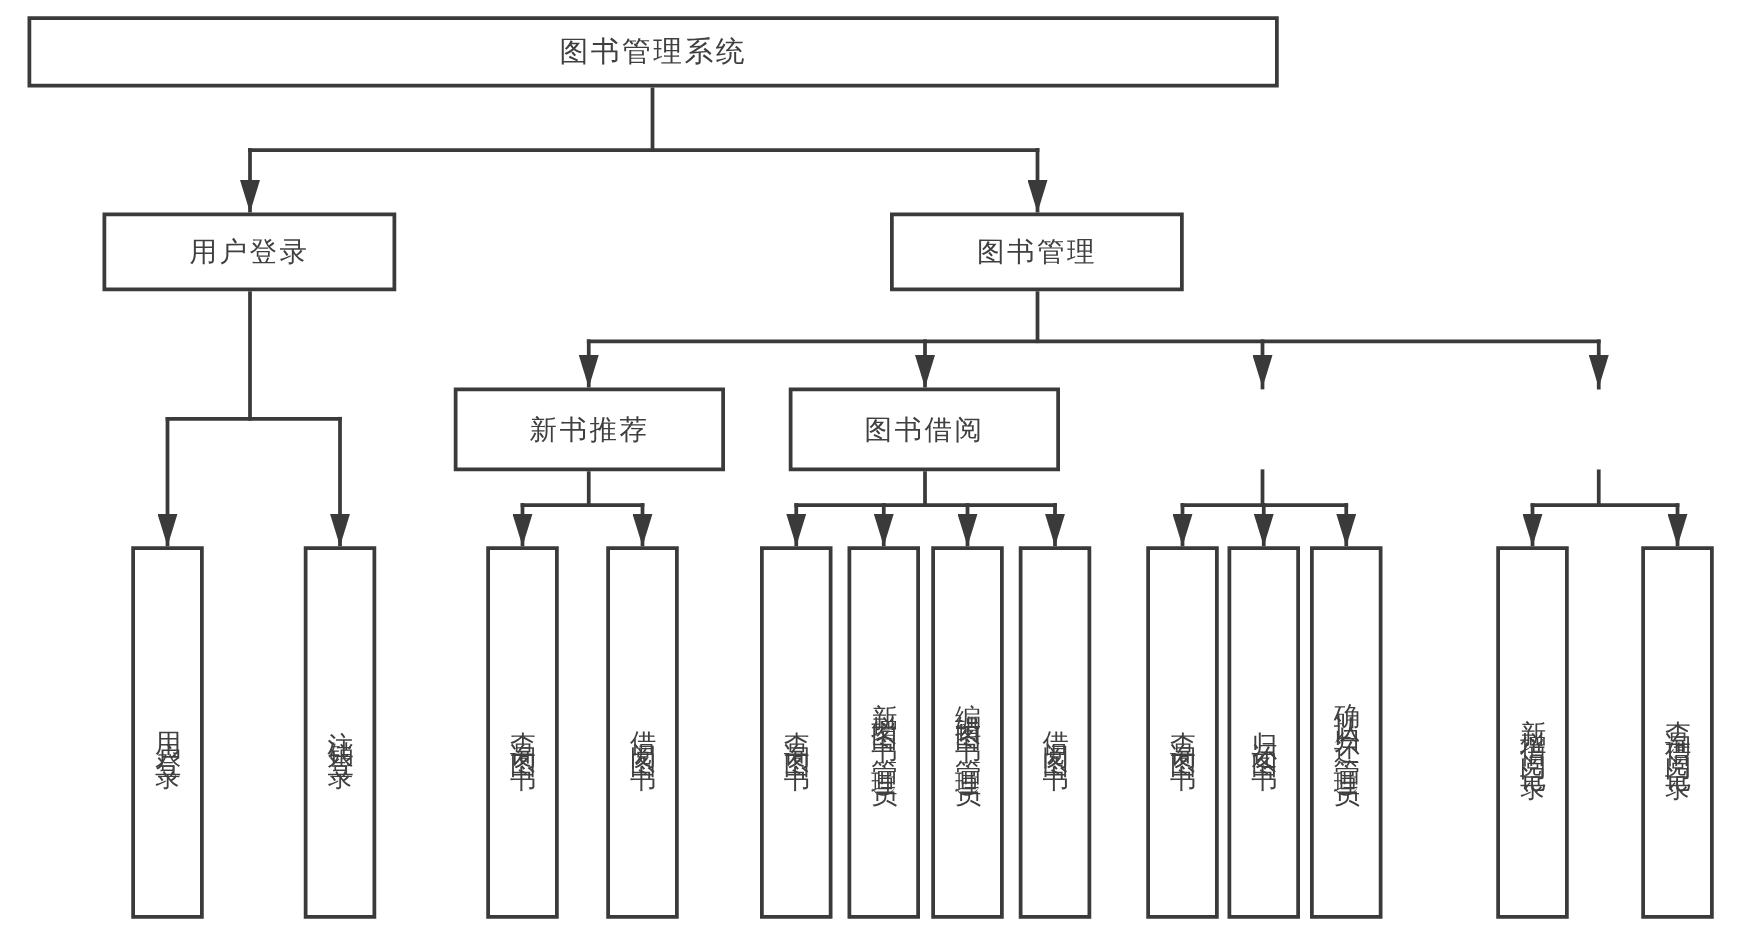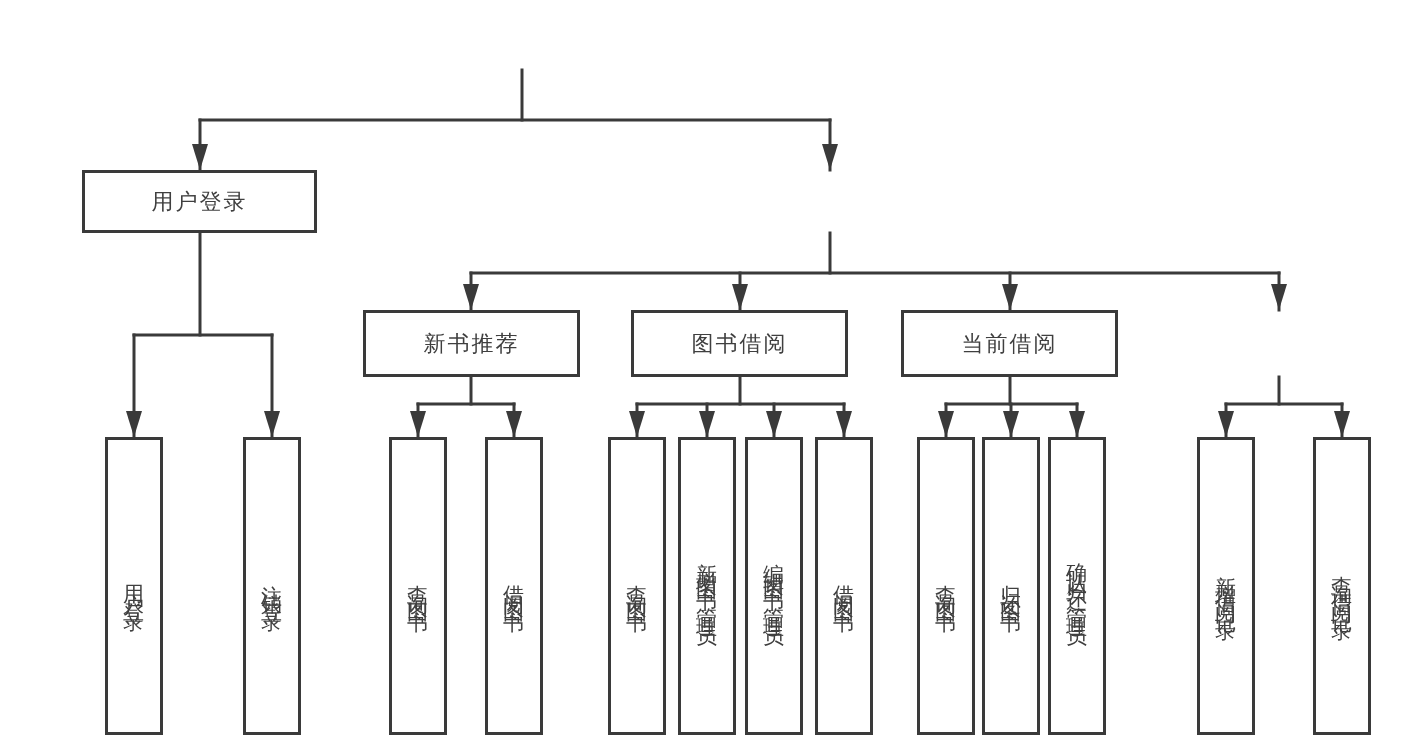--- a/index.html
+++ b/index.html
@@ -105,33 +105,36 @@
       <path d="M1077 404 V437" marker-end="url(#ah)"></path>
     </g>
     <g stroke="#3a3a3a" stroke-width="3" fill="none" stroke-linecap="square">
       <path d="M1279 377 V404"></path>
       <path d="M1226 404 H1342"></path>
       <path d="M1226 404 V437" marker-end="url(#ah)"></path>
       <path d="M1342 404 V437" marker-end="url(#ah)"></path>
     </g>
   </svg>
 
+  <div class="node root" style="left:22px; top:13px; width:1001px; height:57px;">
+    <span class="hlabel">图书管理系统</span>
+  </div>
 
   <div class="node" style="left:82px; top:170px; width:235px; height:63px;">
     <span class="hlabel">用户登录</span>
+  </div>
+  <div class="node" style="left:712px; top:170px; width:235px; height:63px;">
+    <span class="hlabel">图书管理</span>
   </div>
 
   <div class="node" style="left:363px; top:310px; width:217px; height:67px;">
     <span class="hlabel">新书推荐</span>
   </div>
   <div class="node" style="left:631px; top:310px; width:217px; height:67px;text-align:right;">
     <span class="hlabel">图书借阅</span>
-  </div>
-  <div class="node" style="left:901px; top:310px; width:217px; height:67px;">
-    <span class="hlabel">当前借阅</span>
   </div>
 
   <div class="node leaf" style="left:105px; top:437px; width:58px; height:298px;">
     <span class="vlabel">用户登录</span>
   </div>
   <div class="node leaf" style="left:243px; top:437px; width:58px; height:298px;">
     <span class="vlabel">注销登录</span>
   </div>
 
   <div class="node leaf" style="left:389px; top:437px; width:58px; height:298px;">

